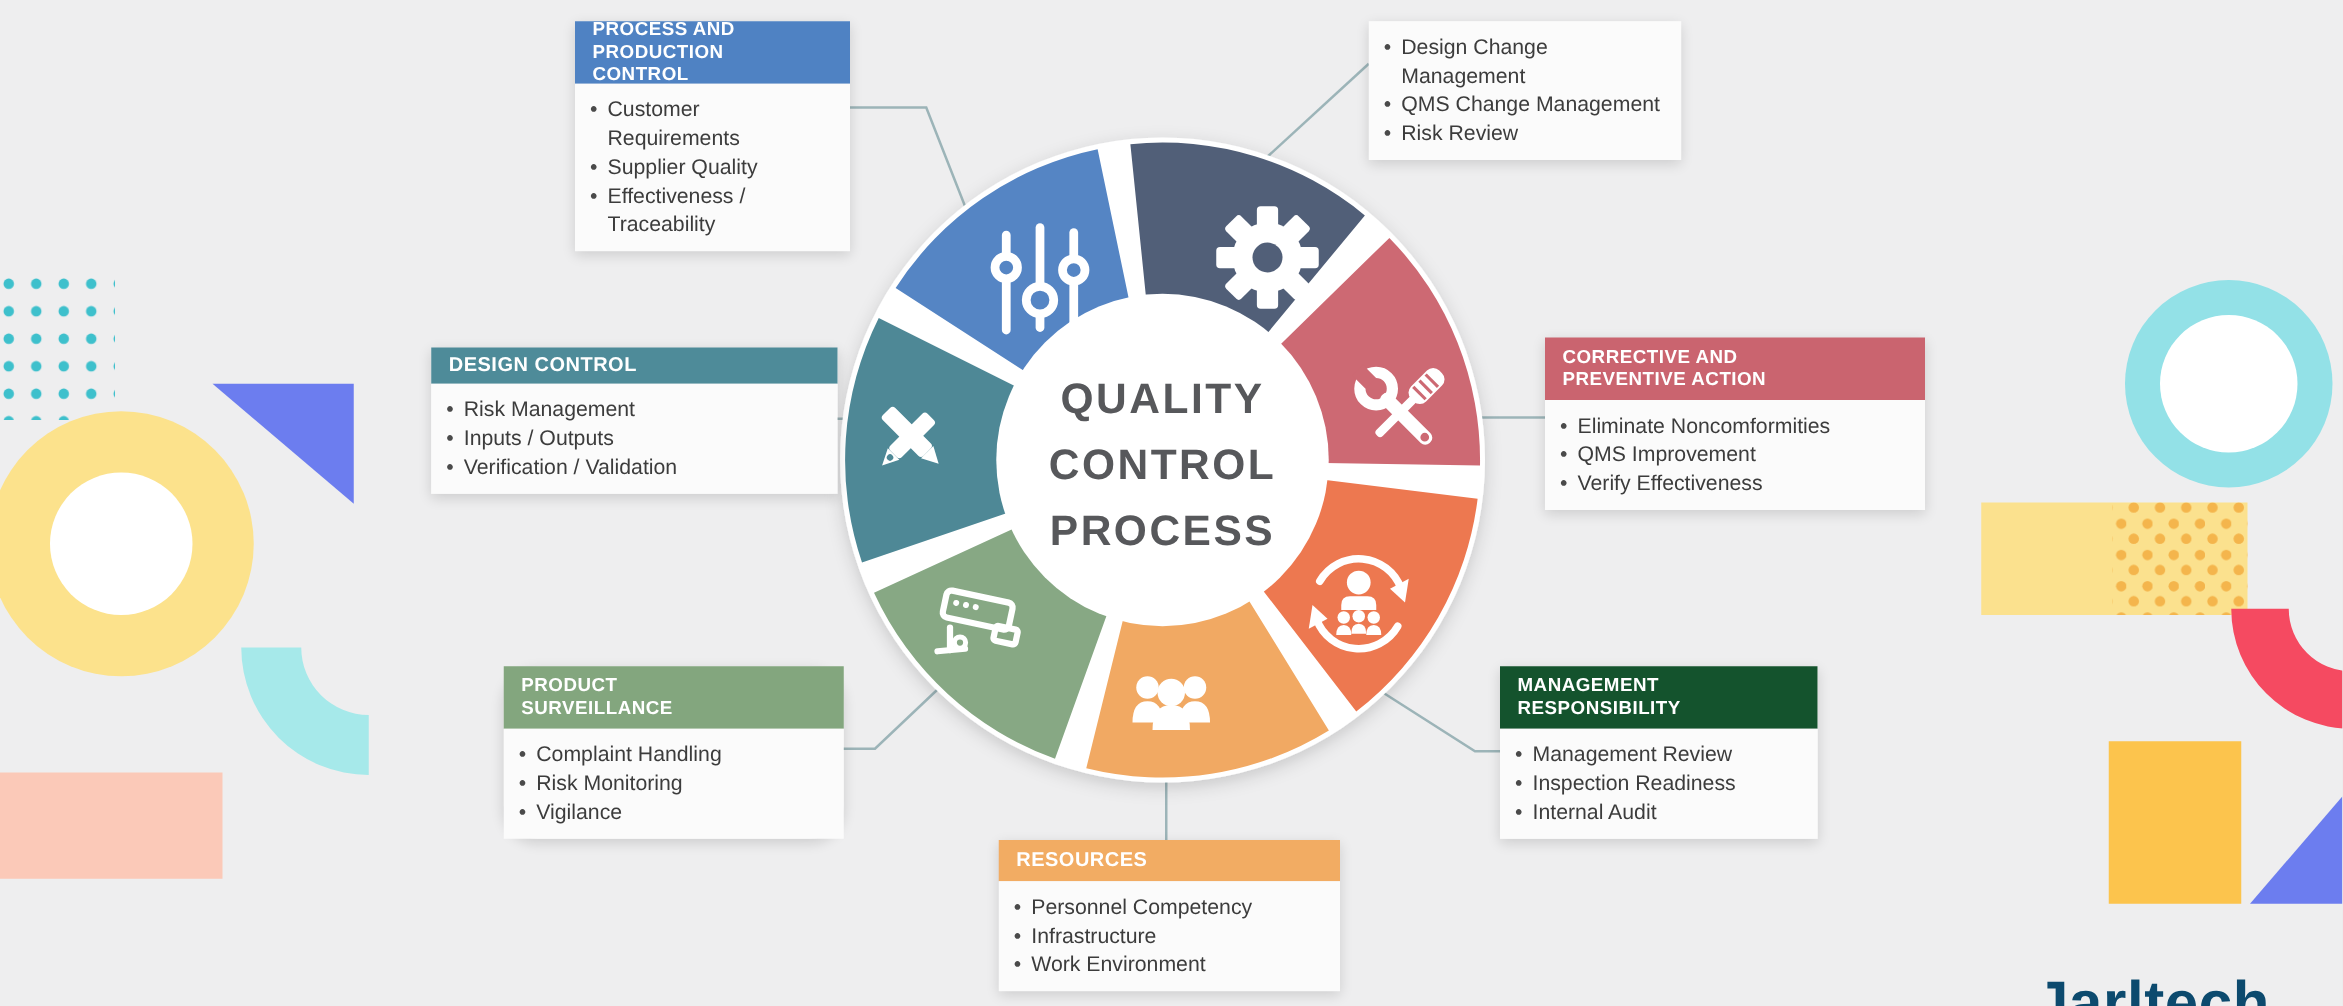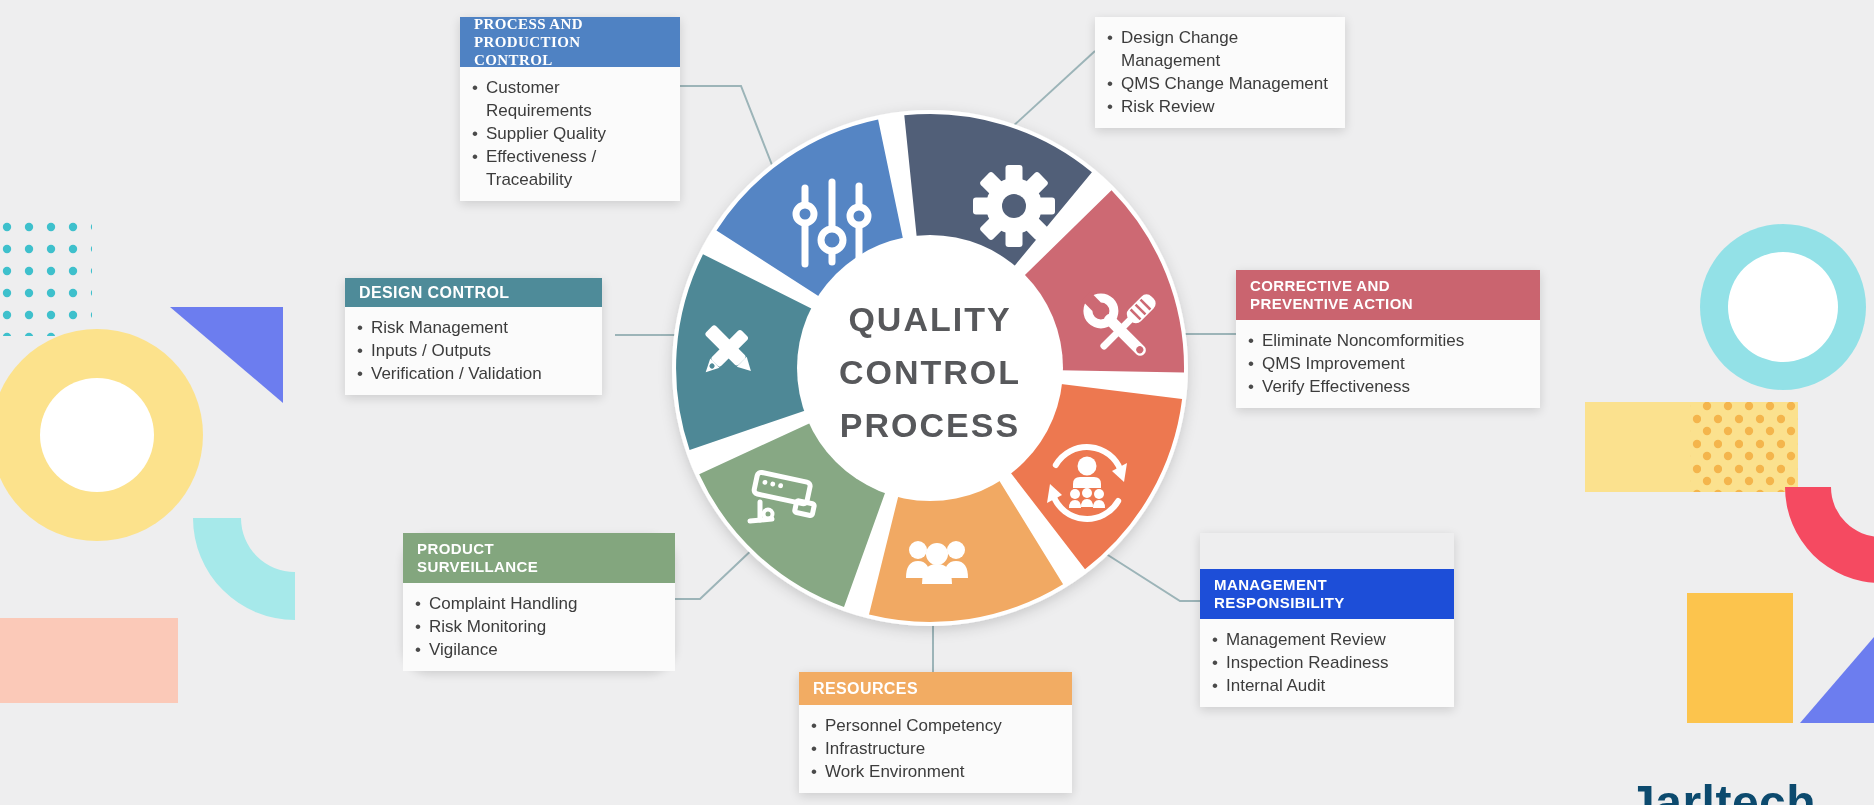--- a/index.html
+++ b/index.html
@@ -19,21 +19,21 @@
   #box-process   {left:460px; top:17px;  width:220px;}
   #box-process   .hdr span{max-width:186px;}
   #box-change    {left:1095px;top:17px;  width:250px;}
   #box-corrective{left:1236px;top:270px; width:304px;}
   #box-corrective .hdr span{max-width:185px;}
   #box-management{left:1200px;top:533px; width:254px;}
   #box-management .hdr span{max-width:170px;}
   #box-resources {left:799px; top:672px; width:273px;}
   #box-surveillance{left:403px;top:533px;width:272px;border-radius:27px;}
   #box-surveillance .hdr span{max-width:150px;}
-  #box-design    {left:345px; top:278px; width:257px;}
+  #box-design    {left:345px; top:278px; width:325px;}
   #box-design    .hdr{height:29px;}
   
   #center-title{position:absolute;left:730px;top:293px;width:400px;text-align:center;
                 font-size:34px;line-height:53px;font-weight:bold;letter-spacing:2px;color:#57585b;}
   
   #brand{position:absolute;left:1628px;top:775px;font-size:48px;font-weight:bold;
          letter-spacing:.5px;color:#0c4a6e;}
 </style>
 </head>
 <body>
@@ -201,21 +201,21 @@
   </g>
 </svg>
 
 <div id="center-title">
   <div>QUALITY</div>
   <div>CONTROL</div>
   <div>PROCESS</div>
 </div>
 
 <div class="callout" id="box-process">
-  <div class="hdr hdr2" style="background-color: rgb(79, 130, 195); font-family: Liberation Serif, serif;">
+  <div class="hdr hdr2" style="background-color: rgb(79, 130, 195);">
     <span>PROCESS AND PRODUCTION CONTROL</span>
   </div>
   <ul>
     <li>Customer Requirements</li>
     <li>Supplier Quality</li>
     <li>Effectiveness / Traceability</li>
   </ul>
 </div>
 
 <div class="callout" id="box-change">
@@ -231,21 +231,21 @@
     <span>CORRECTIVE AND PREVENTIVE ACTION</span>
   </div>
   <ul>
     <li>Eliminate Noncomformities</li>
     <li>QMS Improvement</li>
     <li>Verify Effectiveness</li>
   </ul>
 </div>
 
 <div class="callout" id="box-management">
-  <div class="hdr hdr2" style="background-color: #1d4ed8; margin-top: 36px;">
+  <div class="hdr hdr2" style="background-color: #14532d;">
     <span>MANAGEMENT RESPONSIBILITY</span>
   </div>
   <ul>
     <li>Management Review</li>
     <li>Inspection Readiness</li>
     <li>Internal Audit</li>
   </ul>
 </div>
 
 <div class="callout" id="box-resources">

